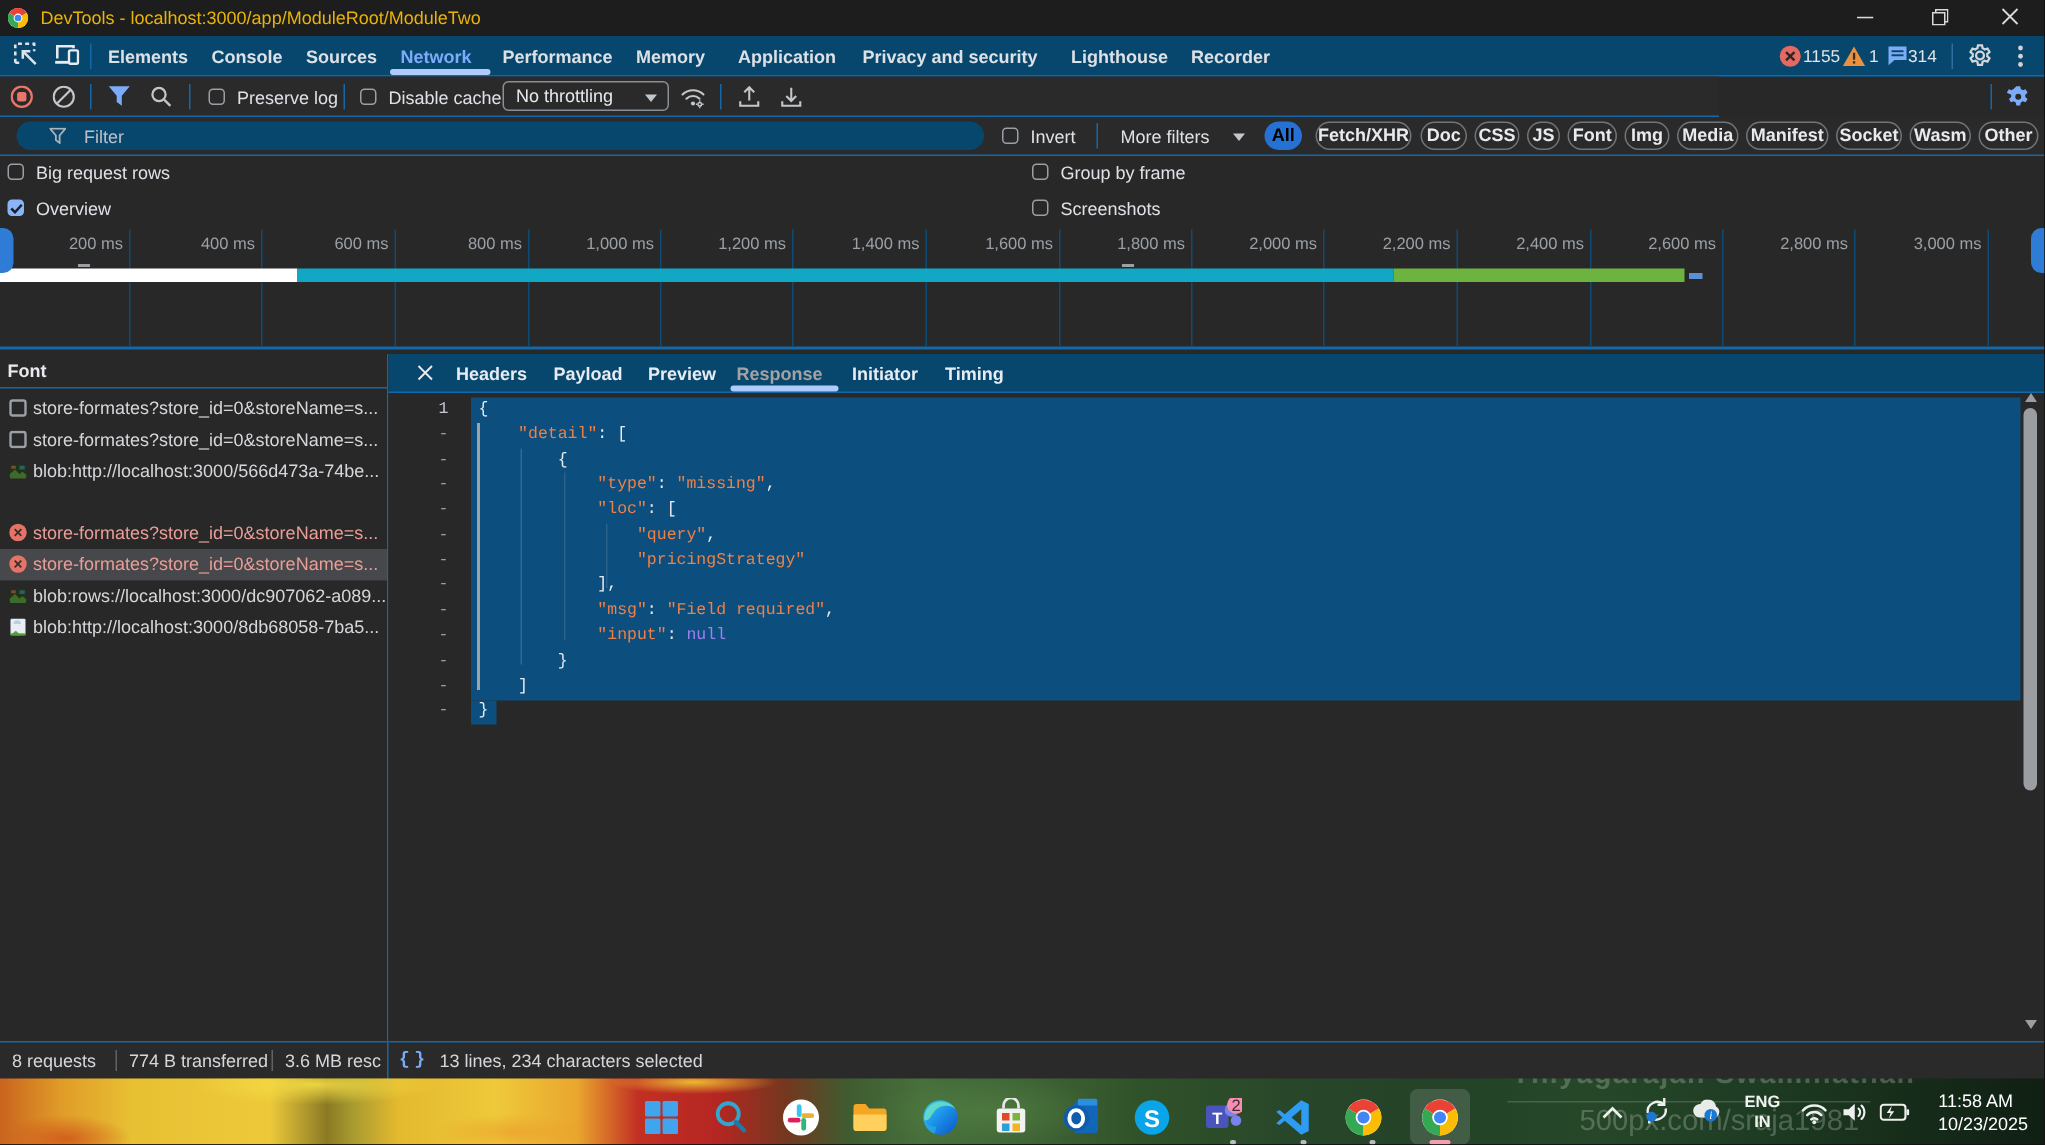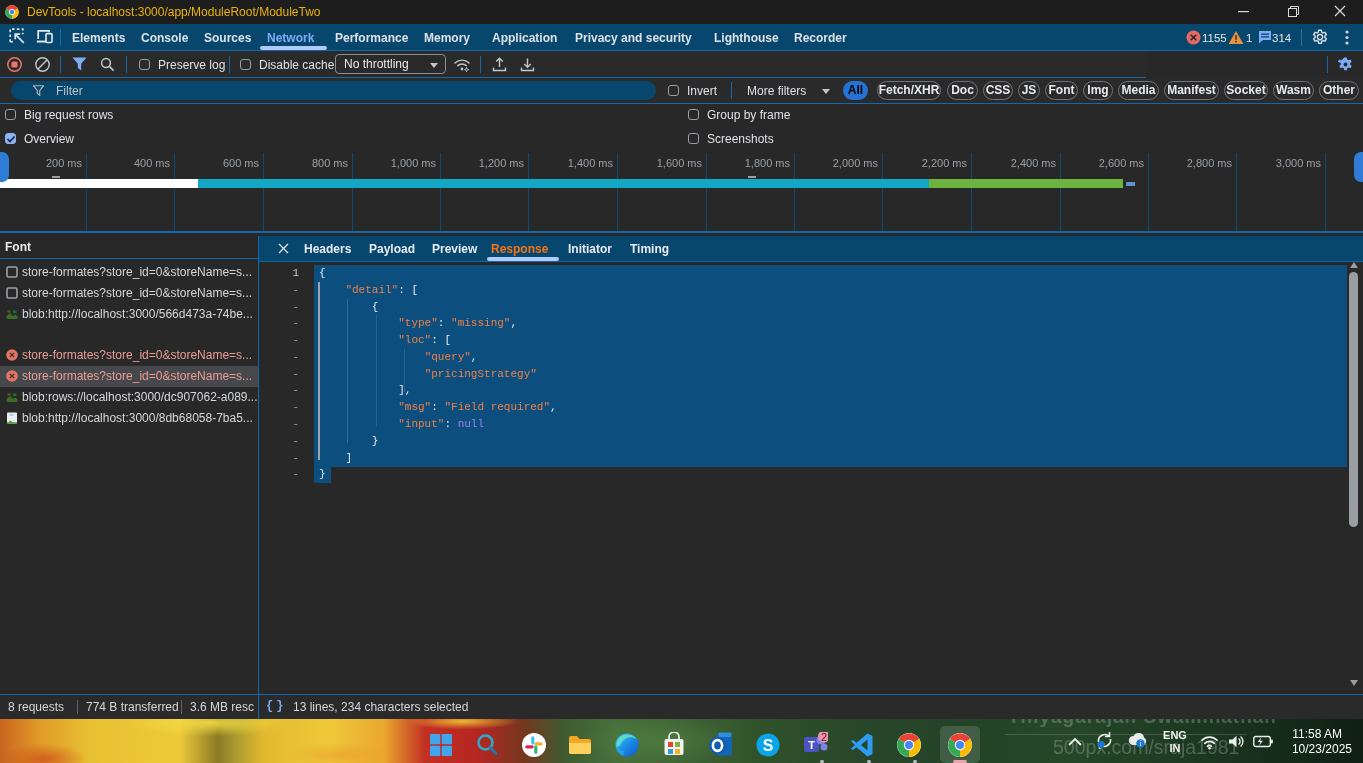--- a/index.html
+++ b/index.html
@@ -35,21 +35,21 @@
 #leftpanel{left:0;top:236px;width:258px;height:458px;background:#282828;}
 #namehdr{left:0;top:0;width:258px;height:23px;border-bottom:1px solid #1268ab;box-sizing:border-box;}
 #divider{left:258px;top:236px;width:1px;height:483px;background:#1268ab;}
 .row{position:absolute;left:0;width:258px;height:21px;color:#d5d7da;font-size:12px;line-height:21px;white-space:nowrap;overflow:hidden;}
 .row .nm{position:absolute;left:22px;top:0;}
 .row.err{color:#eb9d96;}
 .rowico{position:absolute;left:6px;top:4px;width:12px;height:12px;}
 #rightpanel{left:259px;top:236px;width:1104px;height:458px;background:#282828;}
 #rtabs{left:0;top:0;width:1104px;height:26px;background:#07476e;border-bottom:1px solid #1268ab;box-sizing:border-box;}
 .rtab{position:absolute;top:6px;color:#e8ecf1;font-size:12px;font-weight:700;}
-.rtab.sel{color:#f97316;}
+.rtab.sel{color:#a3a3a3;}
 #rtab-underline{left:228px;top:21px;width:72px;height:3.5px;background:#aecbfa;border-radius:2px;}
 
 #code{left:259px;top:262px;width:1104px;height:432px;background:#282828;font-family:"Liberation Mono",monospace;font-size:11px;}
 .lnum{position:absolute;color:#c7cbd1;width:40px;text-align:right;}
 .dash{position:absolute;color:#9aa0a6;width:40px;text-align:right;}
 .cline{position:absolute;white-space:pre;color:#e8eaed;}
 .s{color:#ee8147;}
 .n{color:#a07ef5;}
 #selblock{left:55px;top:3px;width:1033px;height:202px;background:#0c4e7d;}
 #selblock13{left:55px;top:205px;width:17px;height:16px;background:#0c4e7d;}

